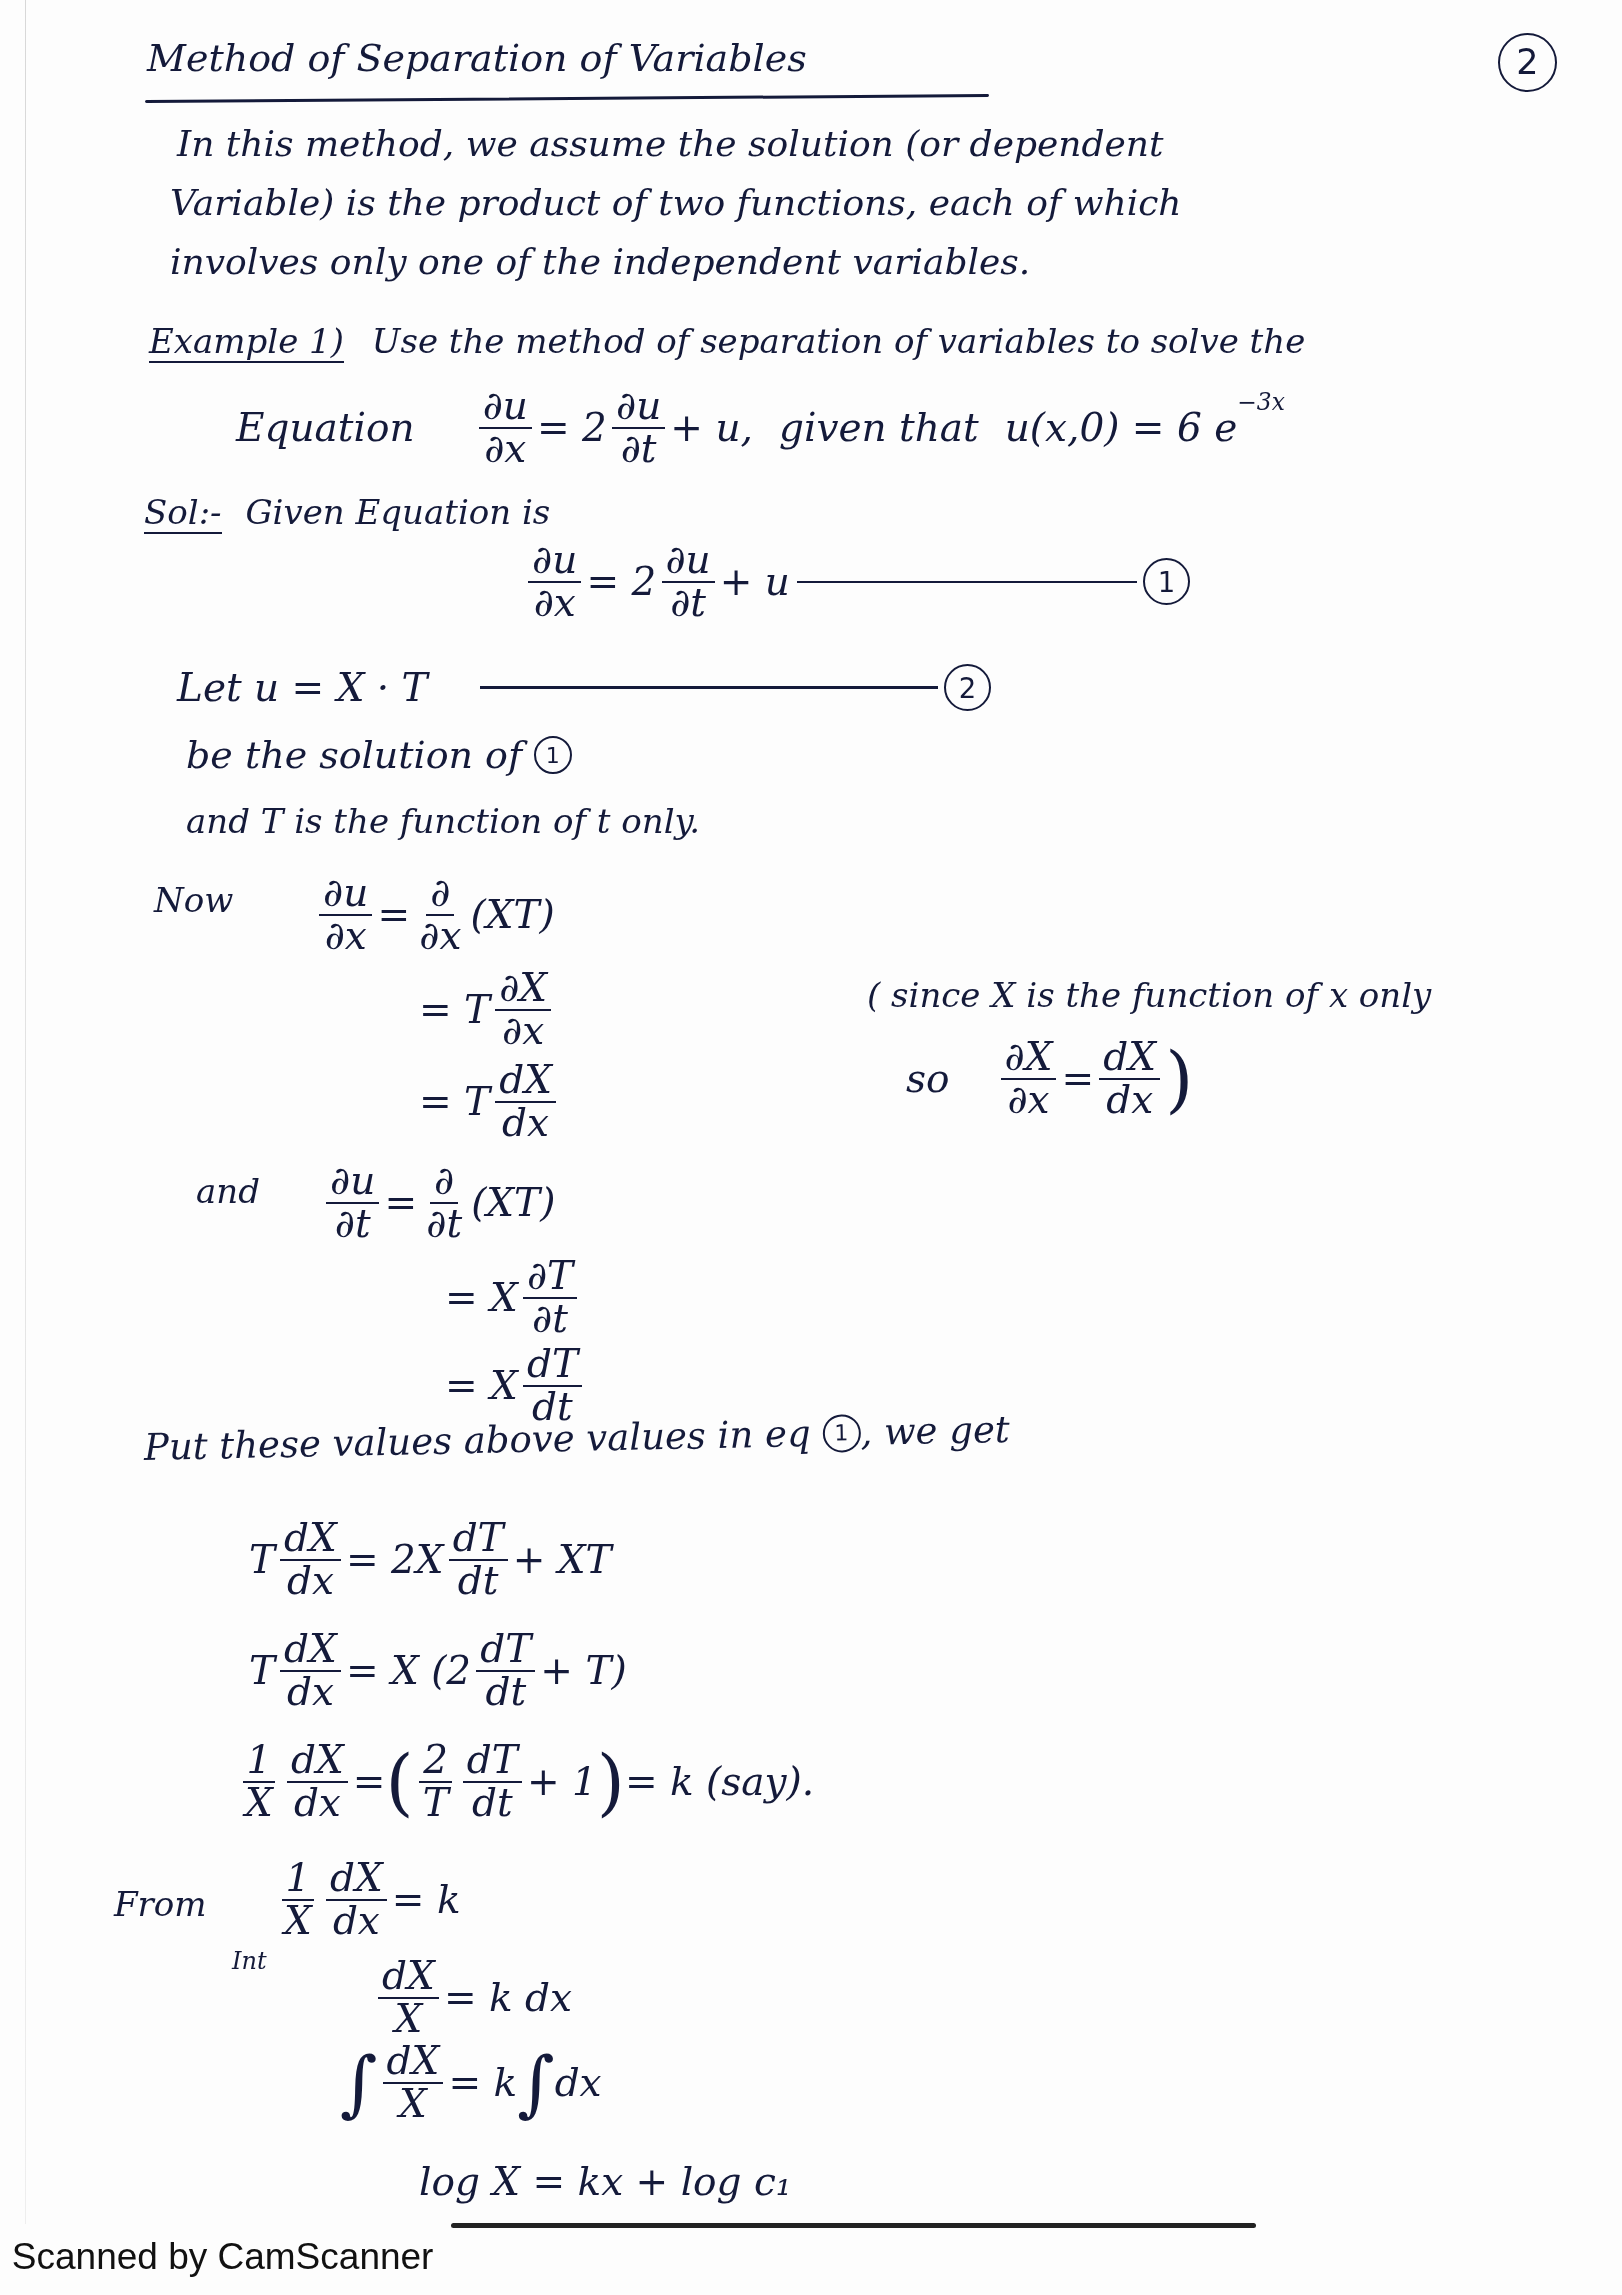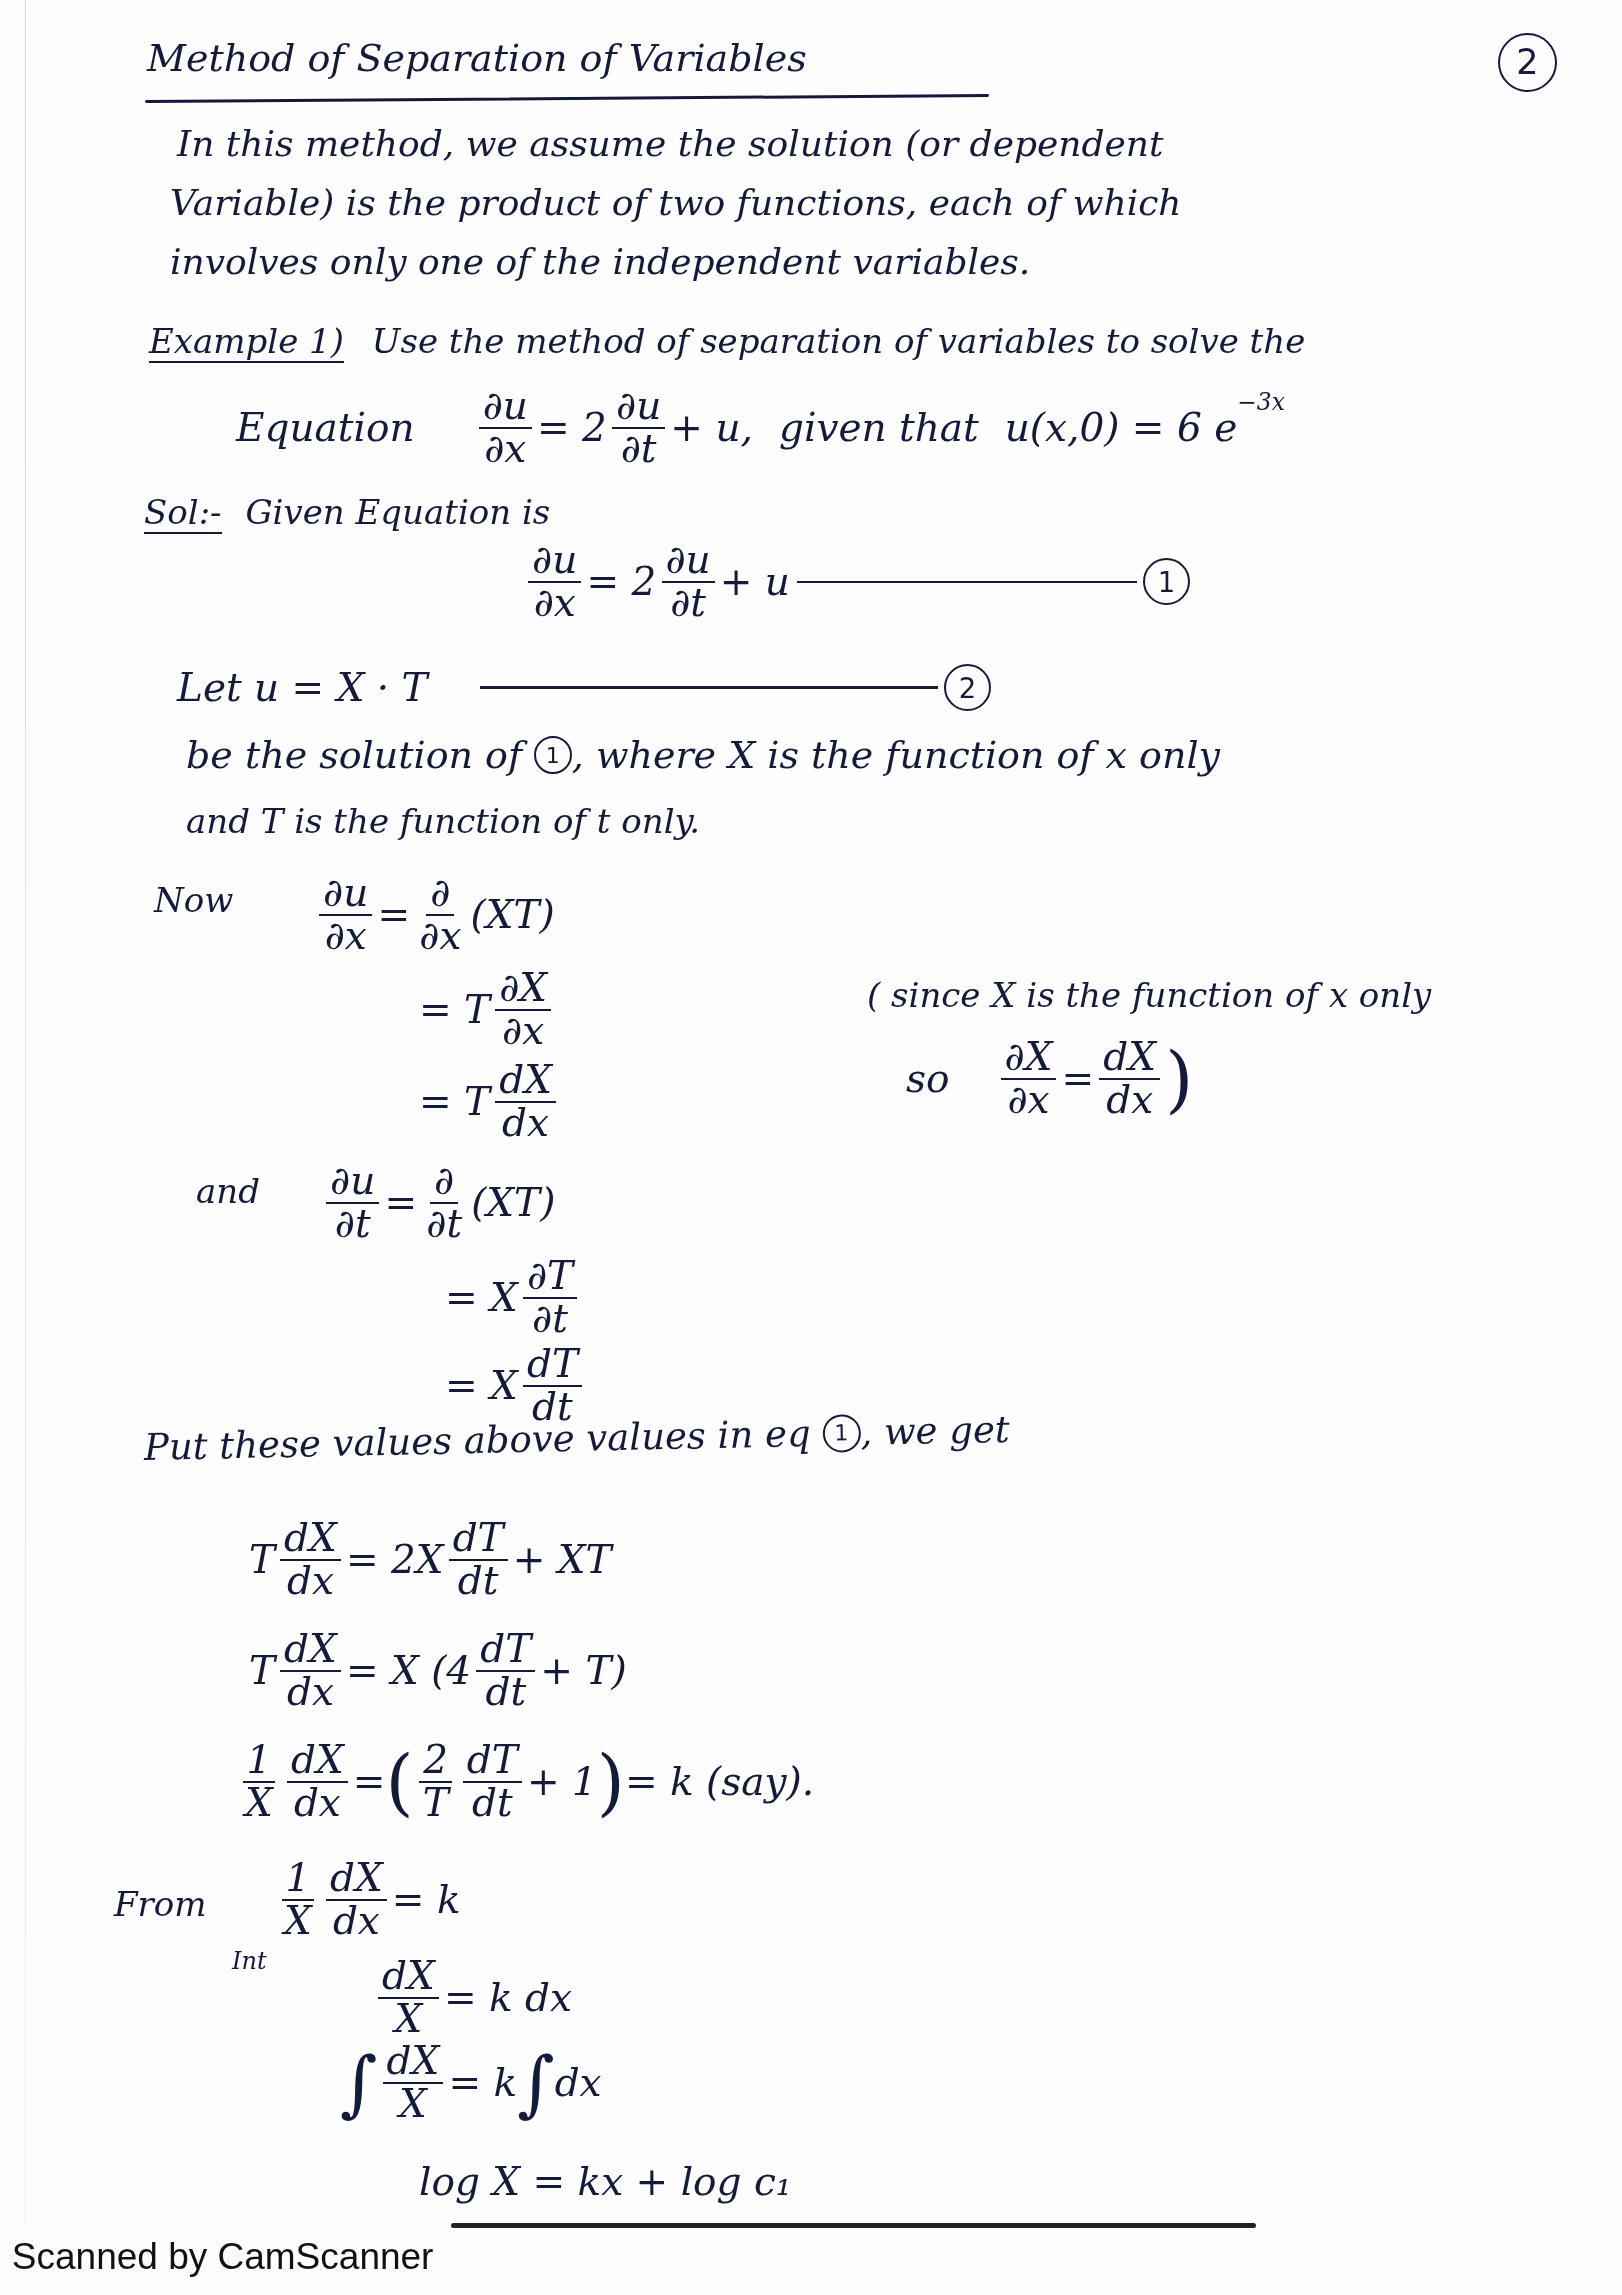--- a/index.html
+++ b/index.html
@@ -99,21 +99,20 @@
 <div class="math" style="left:177px; top:664px;">
   <span>Let  u = X · T</span>
   <span class="leader" style="width:458px; margin-left:52px;"></span>
   <span class="circ">2</span>
 </div>
 
 <div class="math" style="left:186px; top:733px; font-size:38px;">
   <span>be the solution of</span>
   <span style="width:11.8px"></span>
   <span class="circ small">1</span>
-  <span>, where X is the function of x only</span>
 </div>
 <div class="hw body-line" style="left:186px; top:801px;">and T is the function of t only.</div>
 
 <div class="hw body-line" style="left:154px; top:880px;">Now</div>
 <div class="math" style="left:314px; top:873px;">
   <span class="frac">
       <span class="num">∂u</span>
       <span class="den">∂x</span>
     </span>
   <span>=</span>
@@ -200,21 +199,21 @@
       <span class="den">dt</span>
     </span>
   <span>+ XT</span>
 </div>
 <div class="math" style="left:249px; top:1629px;">
   <span>T</span>
   <span class="frac">
       <span class="num">dX</span>
       <span class="den">dx</span>
     </span>
-  <span>= X (4</span>
+  <span>= X (2</span>
   <span class="frac">
       <span class="num">dT</span>
       <span class="den">dt</span>
     </span>
   <span>+ T)</span>
 </div>
 <div class="math" style="left:236px; top:1740px;">
   <span class="frac">
       <span class="num">1</span>
       <span class="den">X</span>

